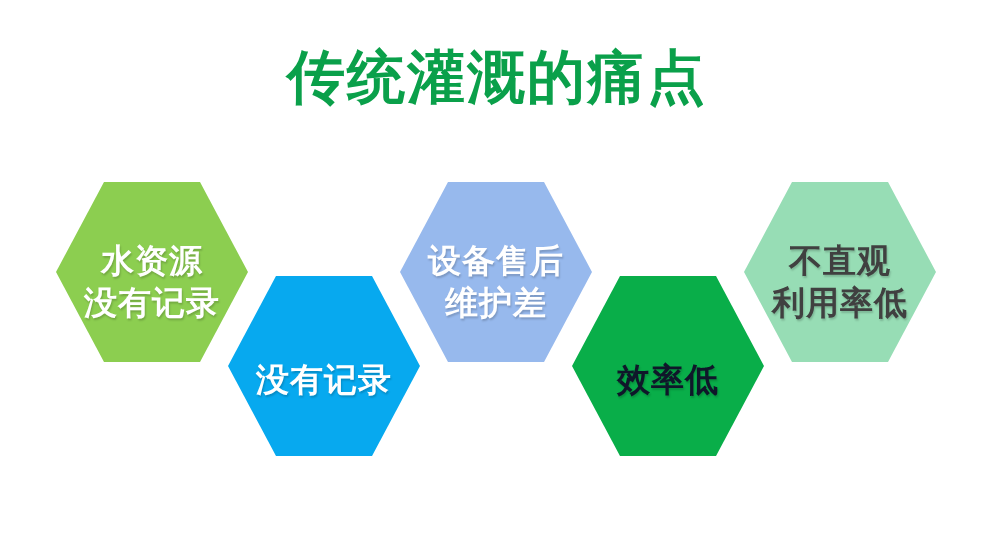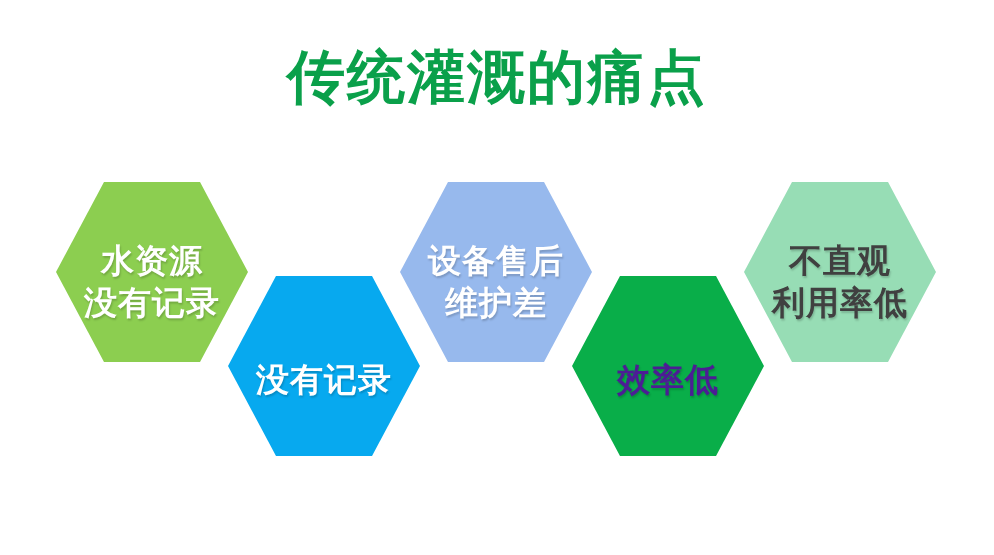--- a/index.html
+++ b/index.html
@@ -108,21 +108,21 @@
           <span class="l1">没有记录</span>
         </div>
       </div>
       <div class="hex up" style="left: 400px; width: 192px; background: rgb(151, 185, 237); z-index: 12;">
         <div class="hex-label" style="color: rgb(255, 255, 255);">
           <span class="l1">设备售后</span>
           <span class="l2">维护差</span>
         </div>
       </div>
       <div class="hex down" style="left: 572px; width: 192px; background: rgb(9, 174, 73); z-index: 13;">
-        <div class="hex-label" style="color: #4c1d95;">
+        <div class="hex-label" style="color: #0f172a;">
           <span class="l1">效率低</span>
         </div>
       </div>
       <div class="hex up" style="left: 744px; width: 192px; background: rgb(151, 221, 181); z-index: 14;">
         <div class="hex-label" style="color: #404040;">
           <span class="l1">不直观</span>
           <span class="l2">利用率低</span>
         </div>
       </div>
     </div>

